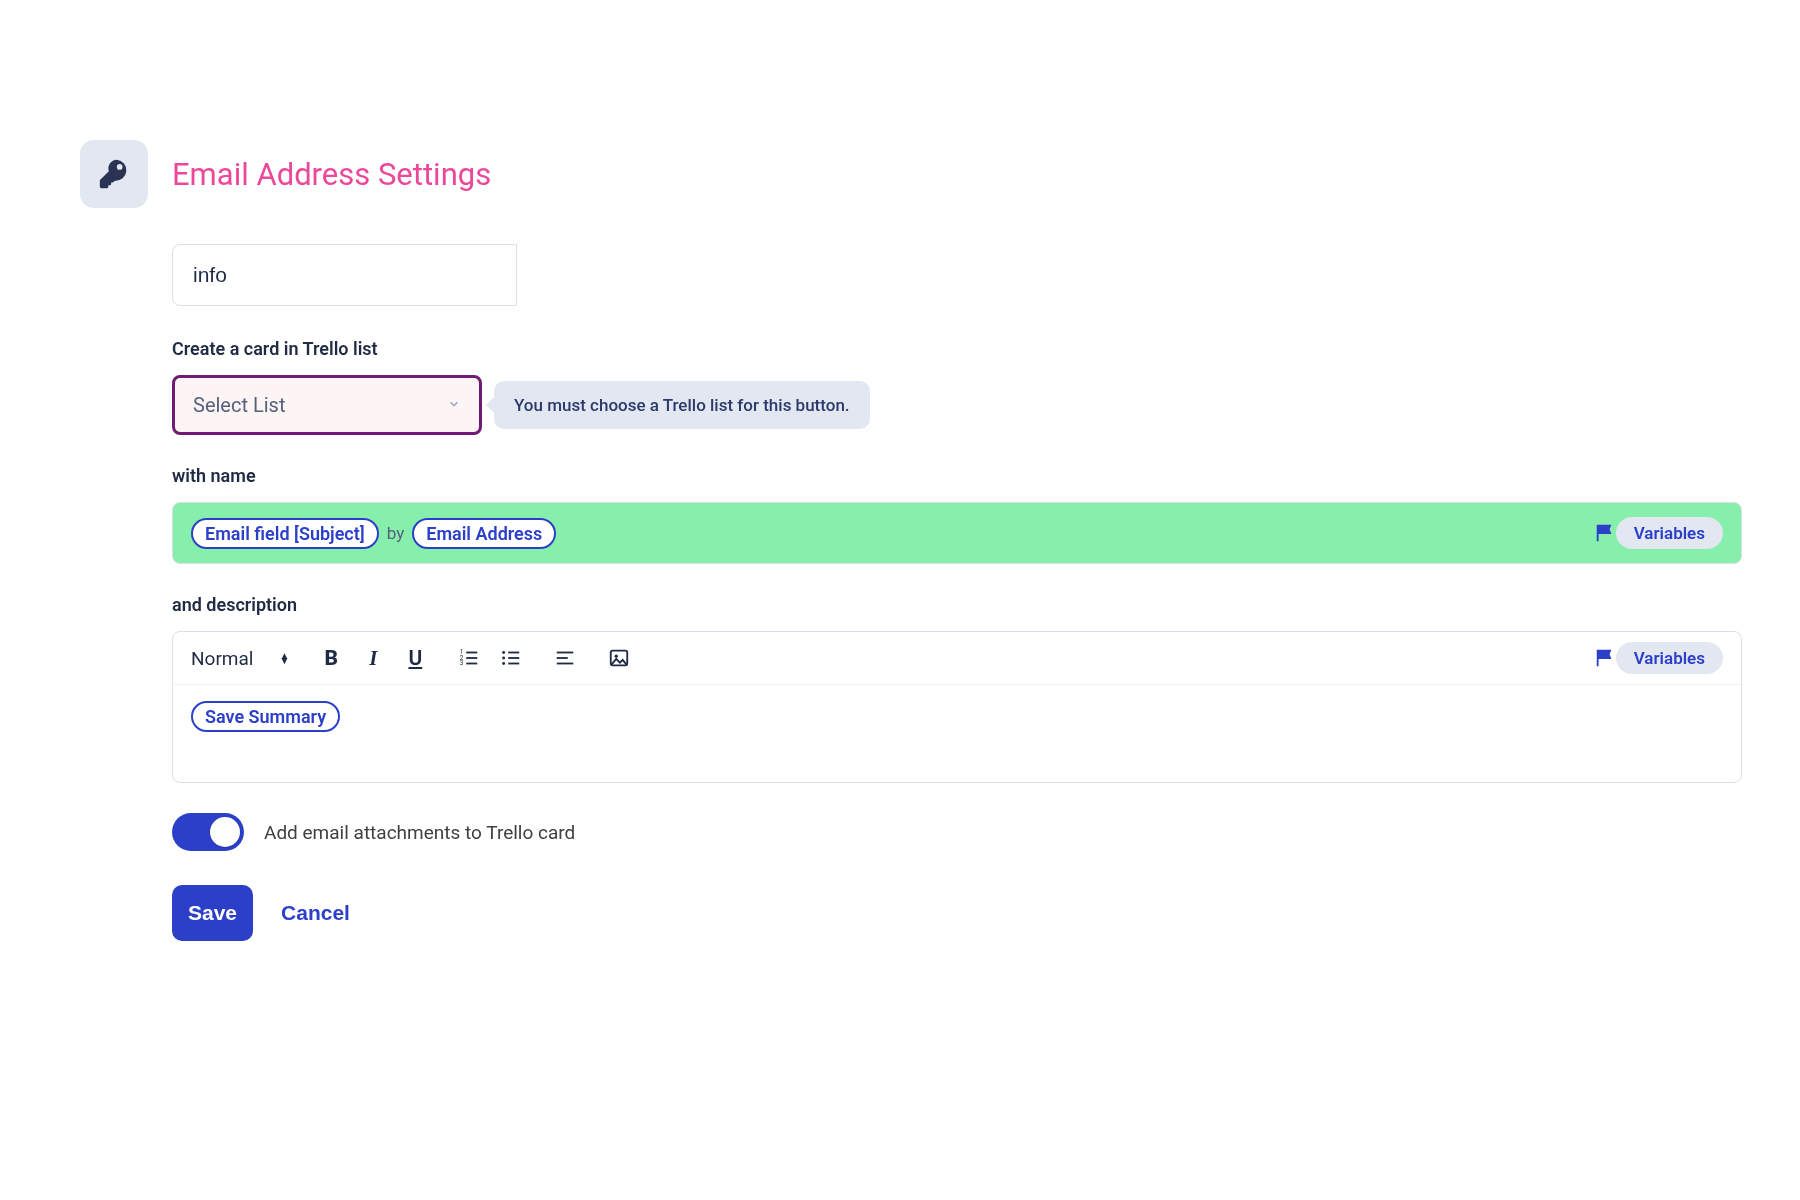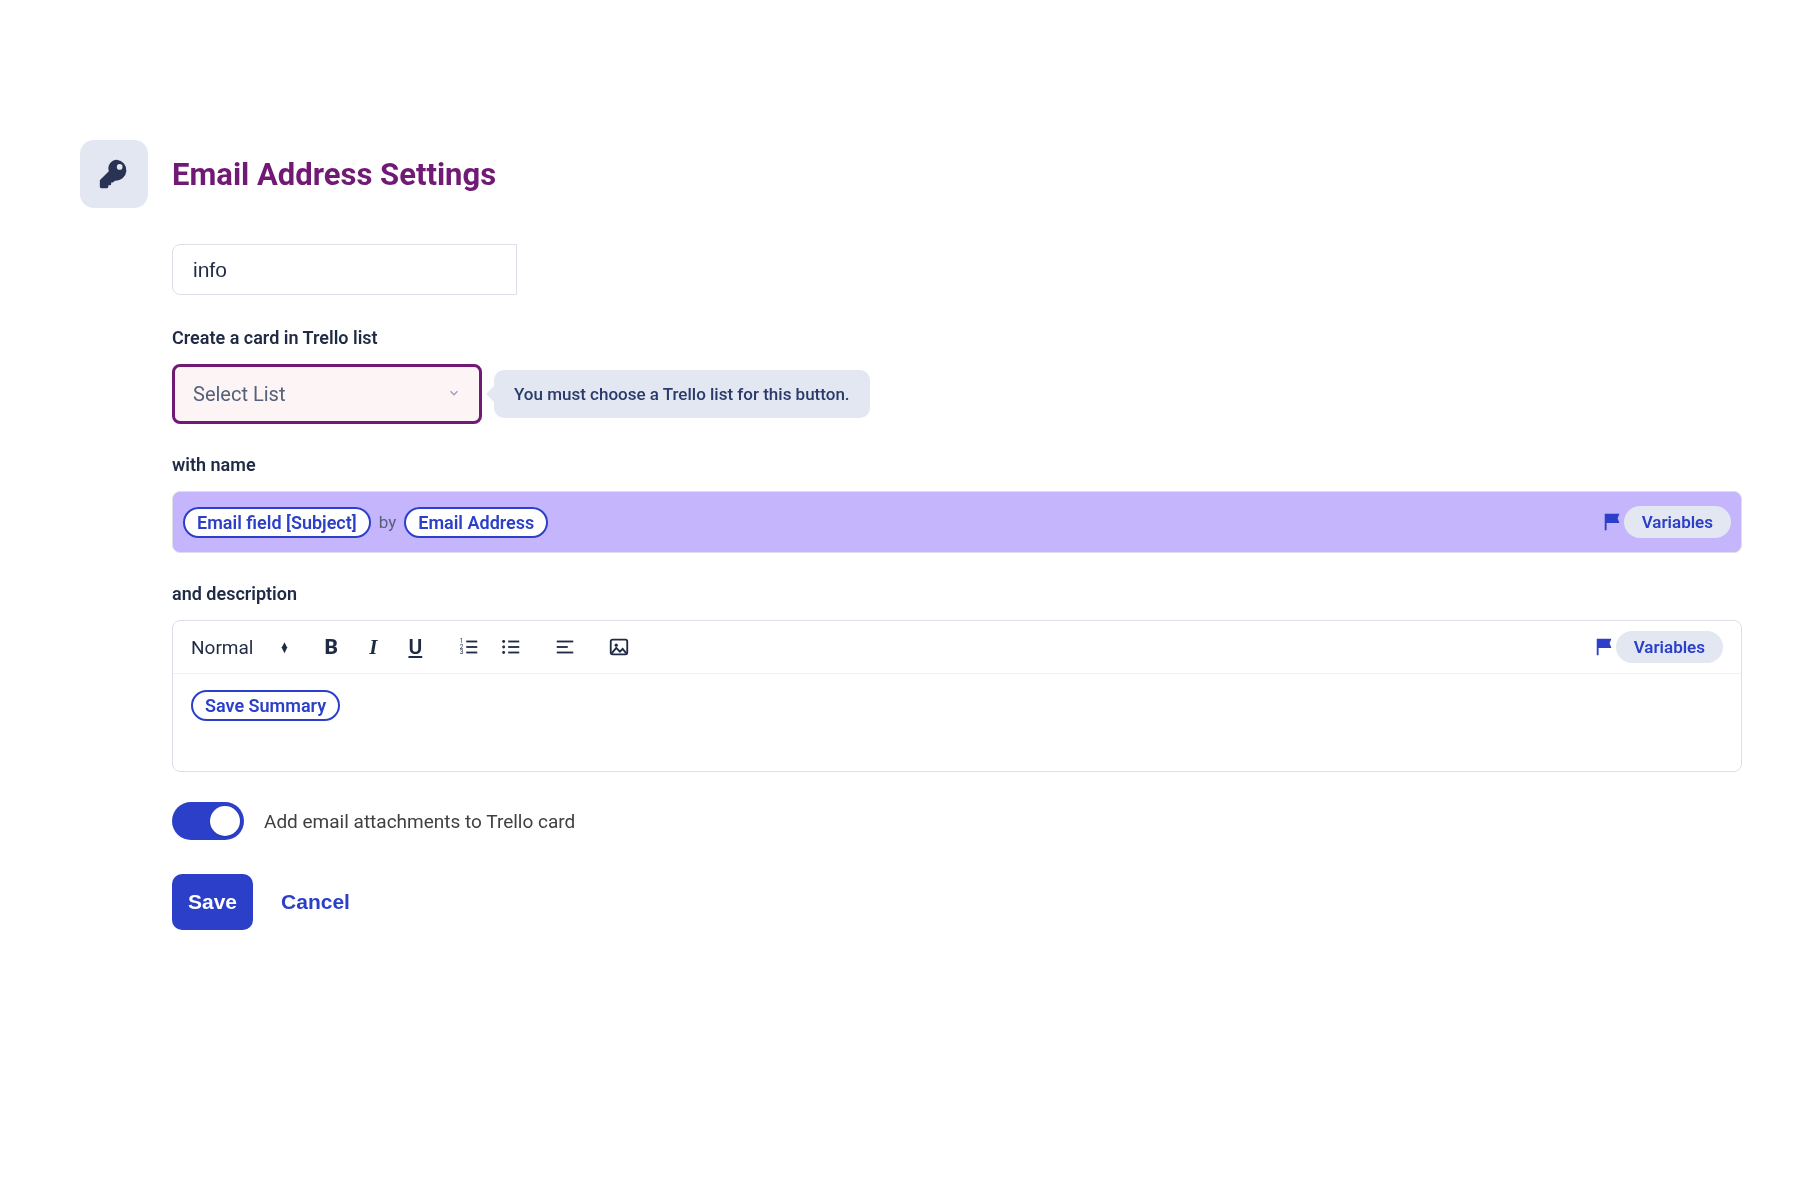--- a/index.html
+++ b/index.html
@@ -24,34 +24,34 @@
     width: 68px;
     height: 68px;
     border-radius: 14px;
     background: #e3e7f1;
     display: flex;
     align-items: center;
     justify-content: center;
   }
   .page-title {
     font-size: 31px;
-    font-weight: 700;
-    color: #701a75;
+    font-weight: 400;
+    color: #ec4899;
   }
   .content {
     margin-left: 92px;
     max-width: 1570px;
   }
   .email-row {
     display: flex;
     margin-bottom: 32px;
   }
   .email-input {
     width: 345px;
-    height: 51px;
+    height: 62px;
     border: 1px solid #dcdfe8;
     border-radius: 8px 0 0 8px;
     padding: 0 20px;
     font-size: 21px;
     color: #1f2a44;
     outline: none;
     background: #fff;
   }
   .email-suffix {
     display: flex;
@@ -108,26 +108,26 @@
     left: -8px;
     top: 50%;
     transform: translateY(-50%);
     border: 8px solid transparent;
     border-right-color: #e3e7f1;
     border-left: none;
   }
   .with-name-box {
     border: 1px solid #dcdfe8;
     border-radius: 8px;
-    padding: 14px 10px;
+    padding: 14px 18px;
     display: flex;
     align-items: center;
     justify-content: space-between;
     margin-bottom: 30px;
-    background: #c4b5fd;
+    background: #86efac;
   }
   .pills-row {
     display: flex;
     align-items: center;
     gap: 6px;
     flex-wrap: wrap;
   }
   .pill {
     display: inline-flex;
     align-items: center;

